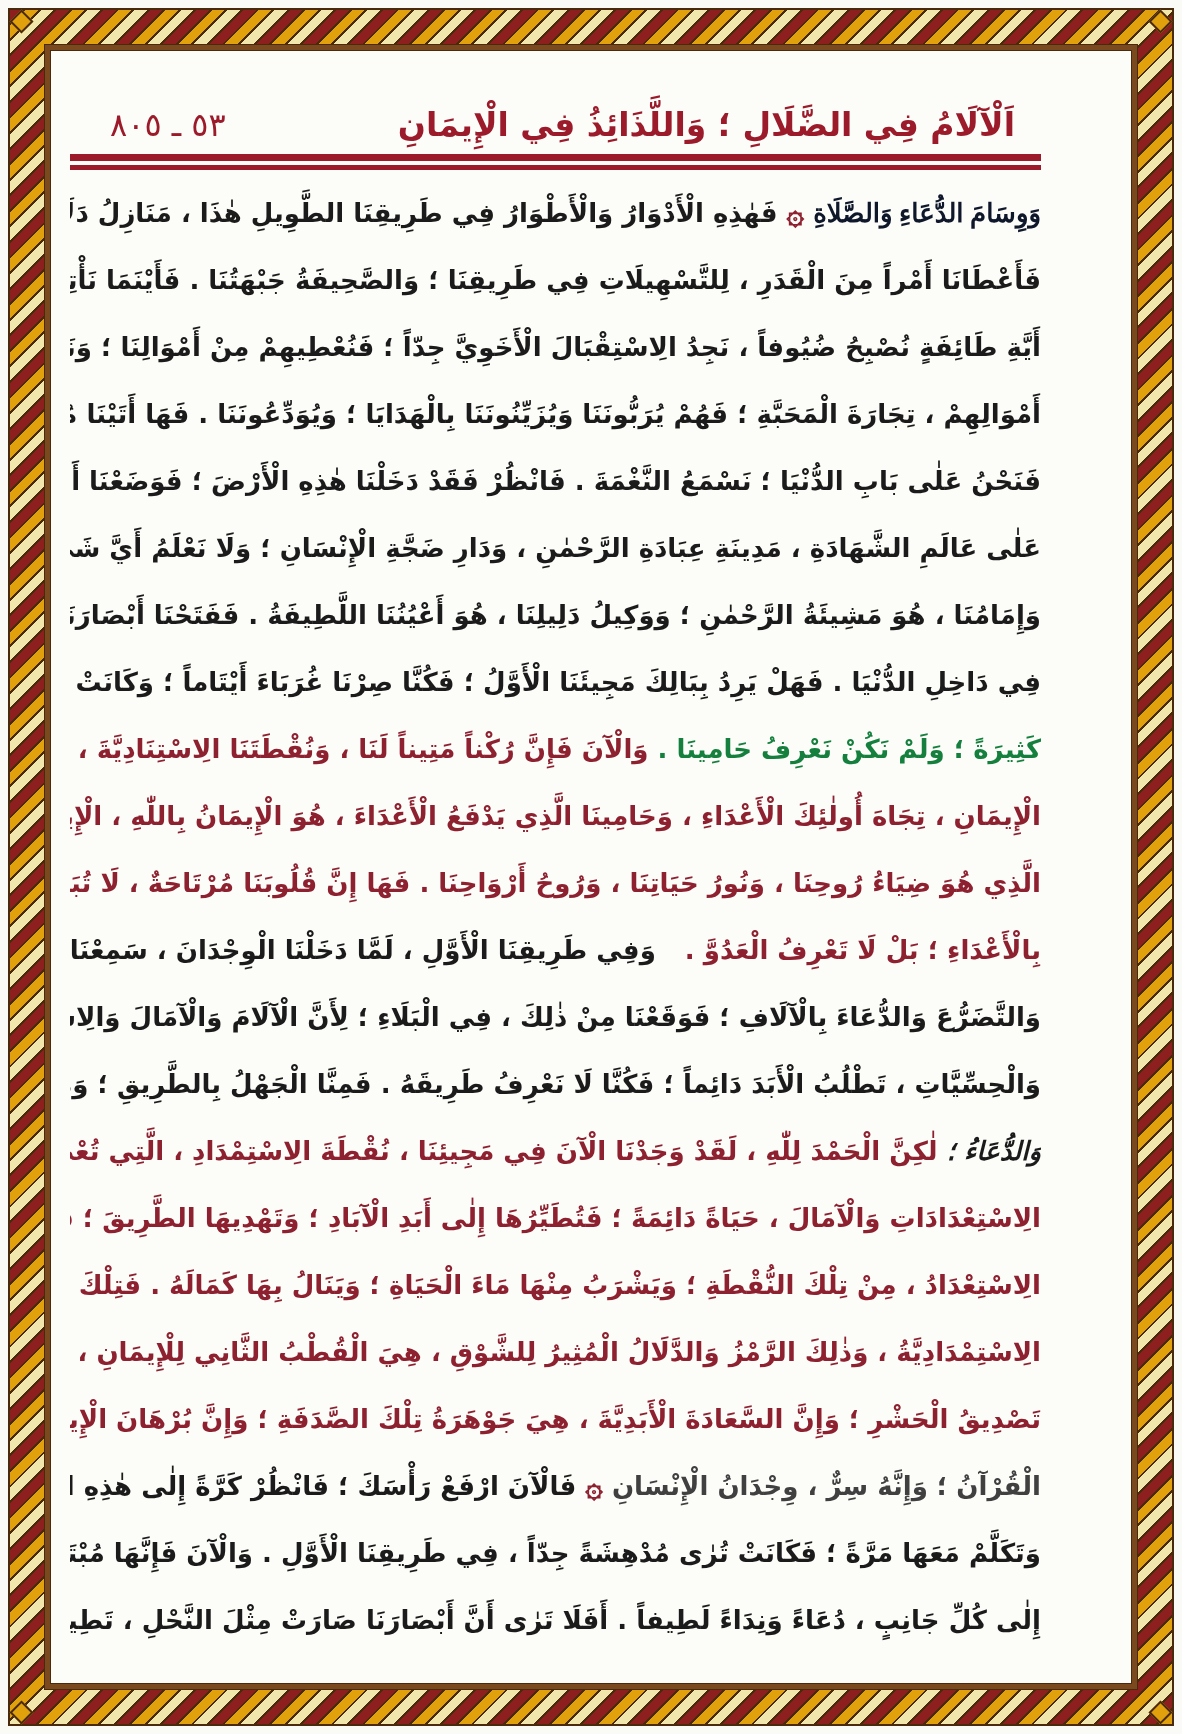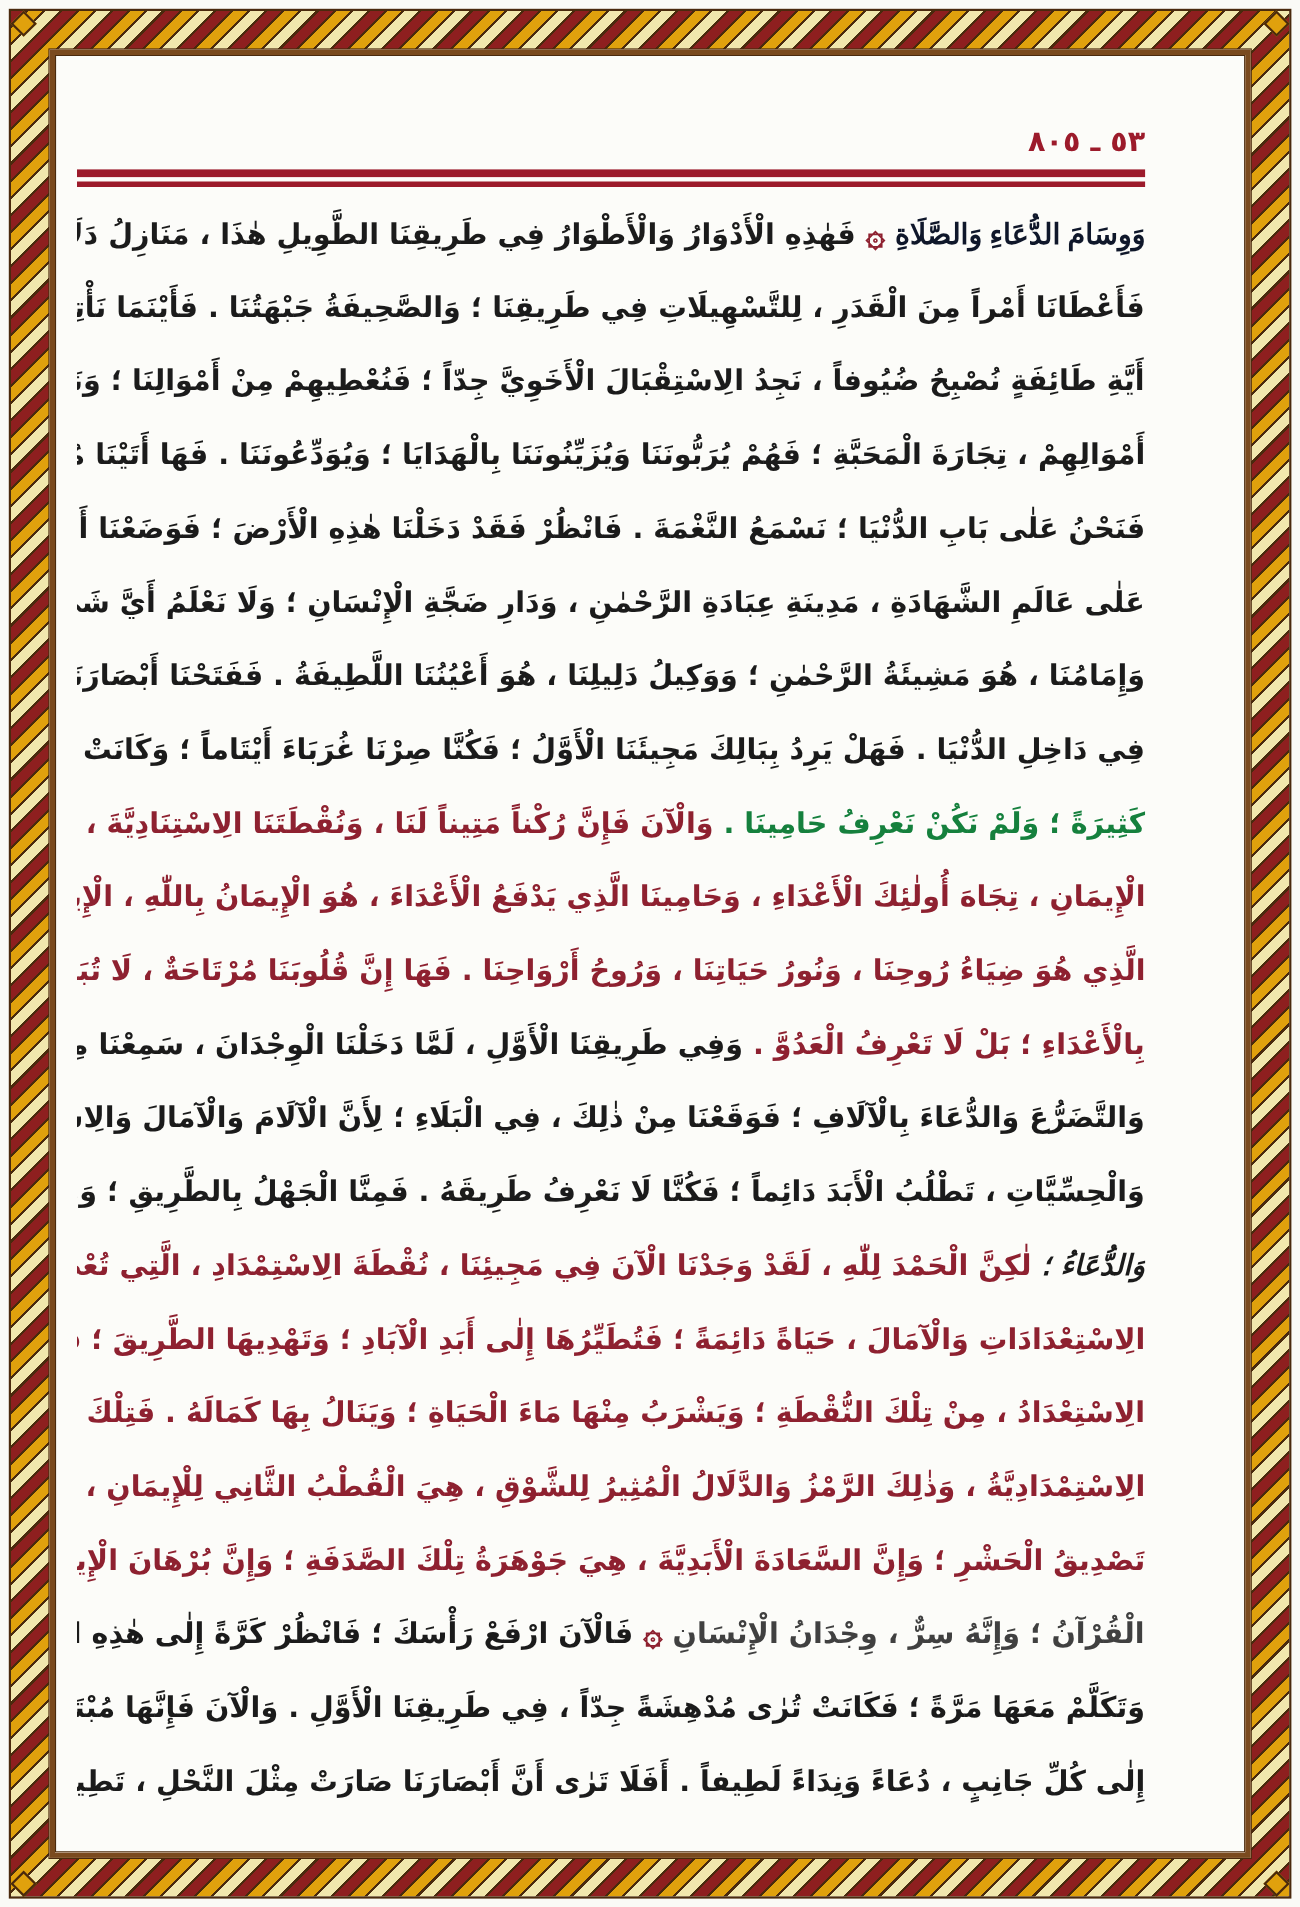--- a/index.html
+++ b/index.html
@@ -68,22 +68,22 @@
   }
   .page-title {
     color: var(--header-red, #9c1b2b);
     font-size: 33px;
     font-weight: bold;
     margin-right: 26px;
     white-space: nowrap;
   }
   .page-number {
     color: var(--header-red, #9c1b2b);
-    font-size: 26px;
-    font-weight: bold;
+    font-size: 32px;
+    font-weight: normal;
     margin-left: 40px;
     white-space: nowrap;
   }
   .header-rule { margin-top: 10px; }
   .header-rule .thick {
     height: 7px;
     background: var(--header-red, #9c1b2b);
   }
   .header-rule .thin {
     height: 5px;
@@ -116,39 +116,40 @@
   <div class="frame-band">
     <div class="corner tl"></div>
     <div class="corner tr"></div>
     <div class="corner bl"></div>
     <div class="corner br"></div>
   </div>
   <div class="frame-inner"></div>
 
   <div class="content">
     <div class="header">
+      <div class="page-title">اَلْآلَامُ فِي الضَّلَالِ ؛ وَاللَّذَائِذُ فِي الْإِيمَانِ</div>
       <div class="page-number">٥٣ ـ ٨٠٥</div>
     </div>
     <div class="header-rule">
       <div class="thick"></div>
       <div class="thin"></div>
     </div>
     <div class="body-text">
         <div class="line"><span style="color: #0f172a; font-family: Liberation Serif, serif;">وَوِسَامَ الدُّعَاءِ وَالصَّلَاةِ</span> <span class="rosette" style="color: rgb(142, 33, 48);">۞</span> <span style="color: rgb(27, 27, 27);">فَهٰذِهِ الْأَدْوَارُ وَالْأَطْوَارُ فِي طَرِيقِنَا الطَّوِيلِ هٰذَا ، مَنَازِلُ دَلَالٍ ؛</span></div>
         <div class="line"><span style="color: rgb(27, 27, 27);">فَأَعْطَانَا أَمْراً مِنَ الْقَدَرِ ، لِلتَّسْهِيلَاتِ فِي طَرِيقِنَا ؛ وَالصَّحِيفَةُ جَبْهَتُنَا . فَأَيْنَمَا نَأْتِي ؛ وَعَلٰى</span></div>
         <div class="line"><span style="color: rgb(27, 27, 27);">أَيَّةِ طَائِفَةٍ نُصْبِحُ ضُيُوفاً ، نَجِدُ الِاسْتِقْبَالَ الْأَخَوِيَّ جِدّاً ؛ فَنُعْطِيهِمْ مِنْ أَمْوَالِنَا ؛ وَنَأْخُذُ مِنْ</span></div>
         <div class="line"><span style="color: rgb(27, 27, 27);">أَمْوَالِهِمْ ، تِجَارَةَ الْمَحَبَّةِ ؛ فَهُمْ يُرَبُّونَنَا وَيُزَيِّنُونَنَا بِالْهَدَايَا ؛ وَيُوَدِّعُونَنَا . فَهَا أَتَيْنَا مُتَدَرِّجِينَ ؛</span></div>
         <div class="line"><span style="color: rgb(27, 27, 27);">فَنَحْنُ عَلٰى بَابِ الدُّنْيَا ؛ نَسْمَعُ النَّغْمَةَ . فَانْظُرْ فَقَدْ دَخَلْنَا هٰذِهِ الْأَرْضَ ؛ فَوَضَعْنَا أَرْجُلَنَا ،</span></div>
         <div class="line"><span style="color: rgb(27, 27, 27);">عَلٰى عَالَمِ الشَّهَادَةِ ، مَدِينَةِ عِبَادَةِ الرَّحْمٰنِ ، وَدَارِ ضَجَّةِ الْإِنْسَانِ ؛ وَلَا نَعْلَمُ أَيَّ شَيْءٍ . فَدَلِيلُنَا</span></div>
         <div class="line"><span style="color: rgb(27, 27, 27);">وَإِمَامُنَا ، هُوَ مَشِيئَةُ الرَّحْمٰنِ ؛ وَوَكِيلُ دَلِيلِنَا ، هُوَ أَعْيُنُنَا اللَّطِيفَةُ . فَفَتَحْنَا أَبْصَارَنَا ؛ وَأَطْلَقْنَاهَا</span></div>
         <div class="line"><span style="color: rgb(27, 27, 27);">فِي دَاخِلِ الدُّنْيَا . فَهَلْ يَرِدُ بِبَالِكَ مَجِيئَنَا الْأَوَّلُ ؛ فَكُنَّا صِرْنَا غُرَبَاءَ أَيْتَاماً ؛ وَكَانَتْ أَعْدَاؤُنَا</span></div>
         <div class="line"><span style="color: #15803d;">كَثِيرَةً ؛ وَلَمْ نَكُنْ نَعْرِفُ حَامِينَا .</span> <span style="color: rgb(142, 33, 48);">وَالْآنَ فَإِنَّ رُكْناً مَتِيناً لَنَا ، وَنُقْطَتَنَا الِاسْتِنَادِيَّةَ ، بِنُورِ</span></div>
         <div class="line"><span style="color: rgb(142, 33, 48);">الْإِيمَانِ ، تِجَاهَ أُولٰئِكَ الْأَعْدَاءِ ، وَحَامِينَا الَّذِي يَدْفَعُ الْأَعْدَاءَ ، هُوَ الْإِيمَانُ بِاللّٰهِ ، الْإِيمَانُ</span></div>
         <div class="line"><span style="color: rgb(142, 33, 48);">الَّذِي هُوَ ضِيَاءُ رُوحِنَا ، وَنُورُ حَيَاتِنَا ، وَرُوحُ أَرْوَاحِنَا . فَهَا إِنَّ قُلُوبَنَا مُرْتَاحَةٌ ، لَا تُبَالِي</span></div>
-        <div class="line"><span style="color: rgb(142, 33, 48);">بِالْأَعْدَاءِ ؛ بَلْ لَا تَعْرِفُ الْعَدُوَّ .</span> <span style="color: rgb(27, 27, 27);">وَفِي طَرِيقِنَا الْأَوَّلِ ، لَمَّا دَخَلْنَا الْوِجْدَانَ ، سَمِعْنَا مِنْهُ النِّدَاءَ</span></div>
+        <div class="line"><span style="color: rgb(142, 33, 48); margin-left: 20px;">بِالْأَعْدَاءِ ؛ بَلْ لَا تَعْرِفُ الْعَدُوَّ .</span> <span style="color: rgb(27, 27, 27);">وَفِي طَرِيقِنَا الْأَوَّلِ ، لَمَّا دَخَلْنَا الْوِجْدَانَ ، سَمِعْنَا مِنْهُ النِّدَاءَ</span></div>
         <div class="line"><span style="color: rgb(27, 27, 27);">وَالتَّضَرُّعَ وَالدُّعَاءَ بِالْآلَافِ ؛ فَوَقَعْنَا مِنْ ذٰلِكَ ، فِي الْبَلَاءِ ؛ لِأَنَّ الْآلَامَ وَالْآمَالَ وَالِاسْتِعْدَادَاتِ</span></div>
         <div class="line"><span style="color: rgb(27, 27, 27);">وَالْحِسِّيَّاتِ ، تَطْلُبُ الْأَبَدَ دَائِماً ؛ فَكُنَّا لَا نَعْرِفُ طَرِيقَهُ . فَمِنَّا الْجَهْلُ بِالطَّرِيقِ ؛ وَمِنْهُ التَّضَرُّعُ</span></div>
         <div class="line"><span style="color: rgb(27, 27, 27); font-style: italic;">وَالدُّعَاءُ ؛</span> <span style="color: rgb(142, 33, 48);">لٰكِنَّ الْحَمْدَ لِلّٰهِ ، لَقَدْ وَجَدْنَا الْآنَ فِي مَجِيئِنَا ، نُقْطَةَ الِاسْتِمْدَادِ ، الَّتِي تُعْطِي تِلْكَ</span></div>
         <div class="line"><span style="color: rgb(142, 33, 48);">الِاسْتِعْدَادَاتِ وَالْآمَالَ ، حَيَاةً دَائِمَةً ؛ فَتُطَيِّرُهَا إِلٰى أَبَدِ الْآبَادِ ؛ وَتَهْدِيهَا الطَّرِيقَ ؛ فَيَسْتَمِدُّ</span></div>
         <div class="line"><span style="color: rgb(142, 33, 48);">الِاسْتِعْدَادُ ، مِنْ تِلْكَ النُّقْطَةِ ؛ وَيَشْرَبُ مِنْهَا مَاءَ الْحَيَاةِ ؛ وَيَنَالُ بِهَا كَمَالَهُ . فَتِلْكَ النُّقْطَةُ</span></div>
         <div class="line"><span style="color: rgb(142, 33, 48);">الِاسْتِمْدَادِيَّةُ ، وَذٰلِكَ الرَّمْزُ وَالدَّلَالُ الْمُثِيرُ لِلشَّوْقِ ، هِيَ الْقُطْبُ الثَّانِي لِلْإِيمَانِ ، الَّذِي هُوَ</span></div>
         <div class="line"><span style="color: rgb(142, 33, 48);">تَصْدِيقُ الْحَشْرِ ؛ وَإِنَّ السَّعَادَةَ الْأَبَدِيَّةَ ، هِيَ جَوْهَرَةُ تِلْكَ الصَّدَفَةِ ؛ وَإِنَّ بُرْهَانَ الْإِيمَانِ ، هُوَ</span></div>
         <div class="line"><span style="color: #404040;">الْقُرْآنُ ؛ وَإِنَّهُ سِرٌّ ، وِجْدَانُ الْإِنْسَانِ</span> <span class="rosette" style="color: rgb(142, 33, 48);">۞</span> <span style="color: rgb(27, 27, 27);">فَالْآنَ ارْفَعْ رَأْسَكَ ؛ فَانْظُرْ كَرَّةً إِلٰى هٰذِهِ الْأَكْوَانِ ؛</span></div>
         <div class="line"><span style="color: rgb(27, 27, 27);">وَتَكَلَّمْ مَعَهَا مَرَّةً ؛ فَكَانَتْ تُرٰى مُدْهِشَةً جِدّاً ، فِي طَرِيقِنَا الْأَوَّلِ . وَالْآنَ فَإِنَّهَا مُبْتَسِمَةٌ تَضْحَكُ</span></div>
         <div class="line"><span style="color: rgb(27, 27, 27);">إِلٰى كُلِّ جَانِبٍ ، دُعَاءً وَنِدَاءً لَطِيفاً . أَفَلَا تَرٰى أَنَّ أَبْصَارَنَا صَارَتْ مِثْلَ النَّحْلِ ، تَطِيرُ إِلٰى</span></div>

